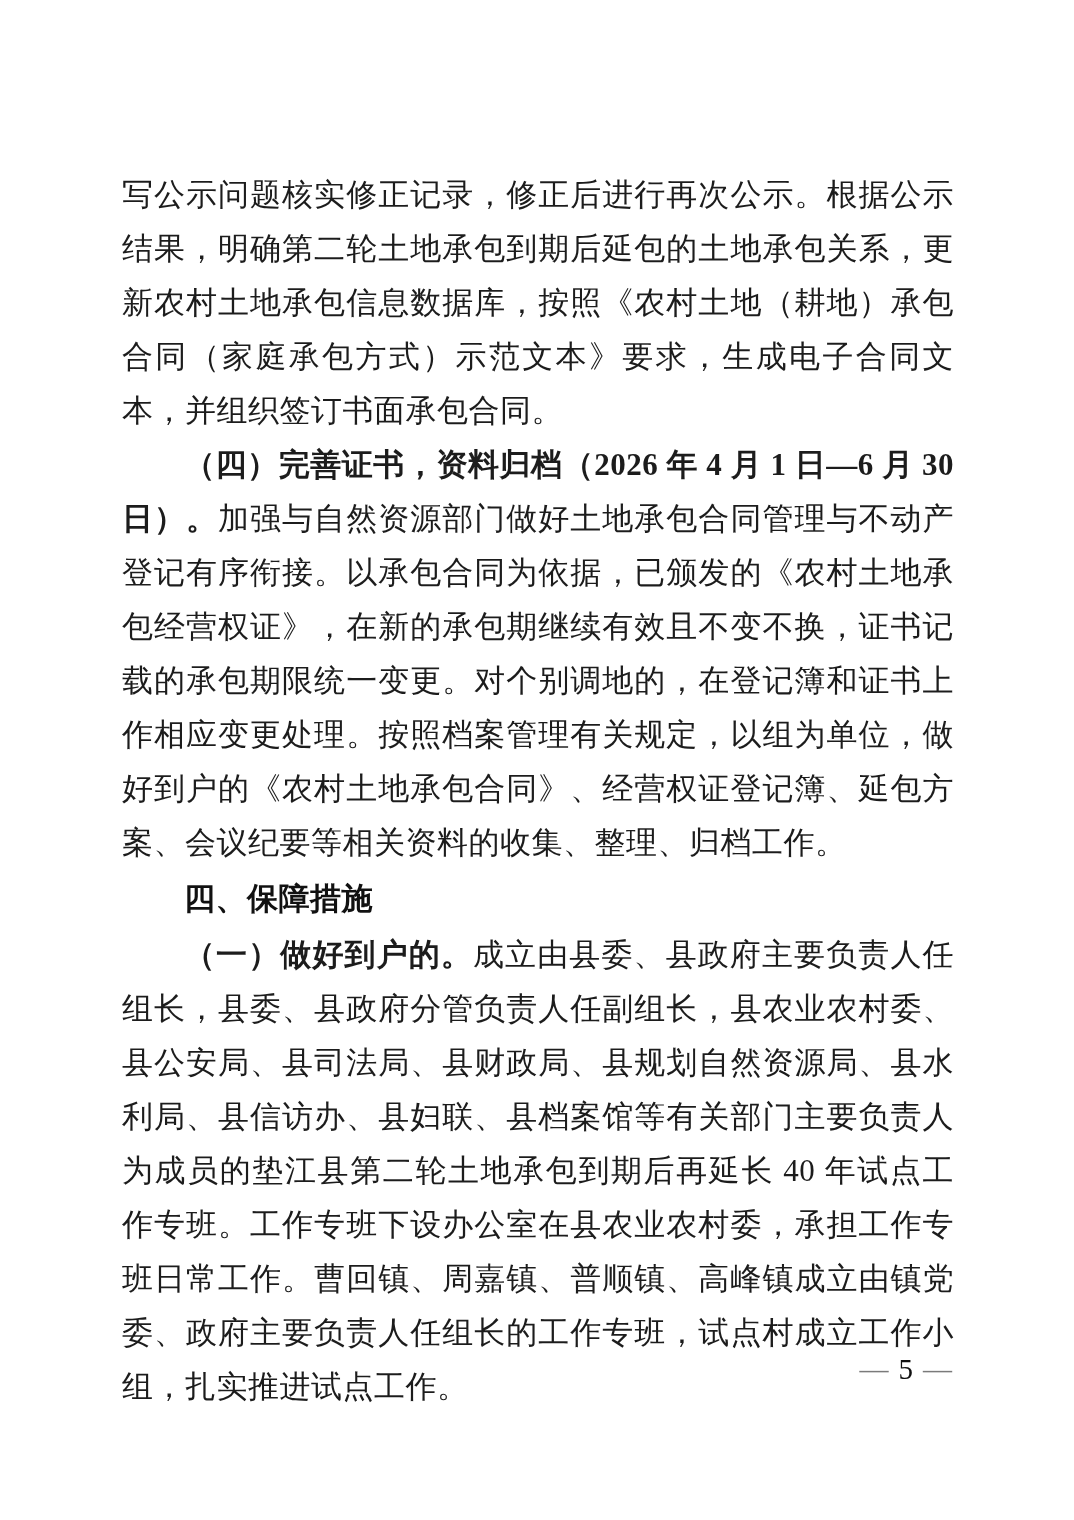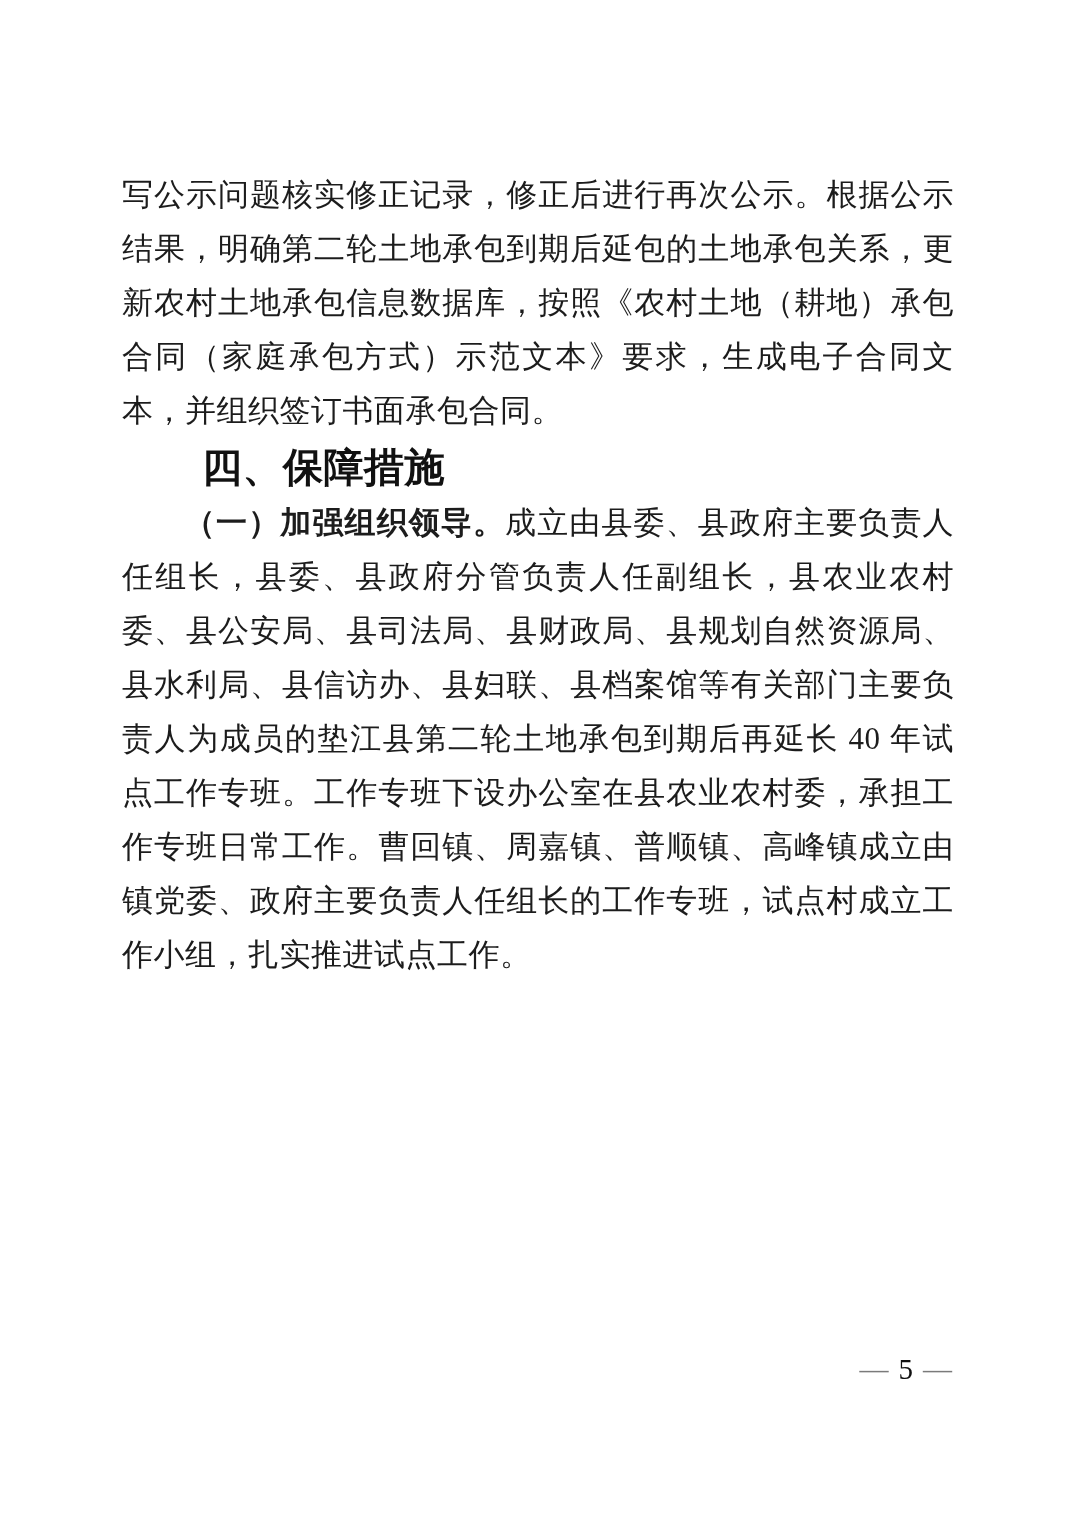--- a/index.html
+++ b/index.html
@@ -35,21 +35,21 @@
   }
   .indent {
     text-indent: 2em;
   }
   .lead {
     font-weight: 700;
   }
   .section-heading {
     font-family: "Liberation Sans", "DejaVu Sans", sans-serif;
     font-weight: 700;
-    font-size: 40px;
+    font-size: 31px;
     line-height: 58px;
     text-indent: 2em;
     color: #111111;
   }
   .page-number {
     position: absolute;
     top: 1352px;
     right: 122px;
     font-size: 29px;
     line-height: 34px;
@@ -69,25 +69,28 @@
 </head>
 <body>
 
 <div class="page">
   <div class="content">
 
     <p class="para">
       <span>写公示问题核实修正记录，修正后进行再次公示。根据公示结果，明确第二轮土地承包到期后延包的土地承包关系，更新农村土地承包信息数据库，按照《农村土地（耕地）承包合同（家庭承包方式）示范文本》要求，生成电子合同文本，并组织签订书面承包合同。</span>
     </p>
 
+    <p class="para indent">
+      <span class="lead">（四）完善证书，资料归档（2026 年 4 月 1 日—6 月 30 日）。</span><span>加强与自然资源部门做好土地承包合同管理与不动产登记有序衔接。以承包合同为依据，已颁发的《农村土地承包经营权证》，在新的承包期继续有效且不变不换，证书记载的承包期限统一变更。对个别调地的，在登记簿和证书上作相应变更处理。按照档案管理有关规定，以组为单位，做好到户的《农村土地承包合同》、经营权证登记簿、延包方案、会议纪要等相关资料的收集、整理、归档工作。</span>
+    </p>
 
     <h2 class="section-heading">四、保障措施</h2>
 
     <p class="para indent">
-      <span class="lead">（一）加强组织领导。</span><span>成立由县委、县政府主要负责人任组长，县委、县政府分管负责人任副组长，县农业农村委、县公安局、县司法局、县财政局、县规划自然资源局、县水利局、县信访办、县妇联、县档案馆等有关部门主要负责人为成员的垫江县第二轮土地承包到期后再延长 40 年试点工作专班。工作专班下设办公室在县农业农村委，承担工作专班日常工作。曹回镇、周嘉镇、普顺镇、高峰镇成立由镇党委、政府主要负责人任组长的工作专班，试点村成立工作小组，扎实推进试点工作。</span>
+      <span class="lead">（一）做好到户的。</span><span>成立由县委、县政府主要负责人任组长，县委、县政府分管负责人任副组长，县农业农村委、县公安局、县司法局、县财政局、县规划自然资源局、县水利局、县信访办、县妇联、县档案馆等有关部门主要负责人为成员的垫江县第二轮土地承包到期后再延长 40 年试点工作专班。工作专班下设办公室在县农业农村委，承担工作专班日常工作。曹回镇、周嘉镇、普顺镇、高峰镇成立由镇党委、政府主要负责人任组长的工作专班，试点村成立工作小组，扎实推进试点工作。</span>
     </p>
 
   </div>
 
   <div class="page-number">
     <span class="dash">—</span><span class="num">5</span><span class="dash">—</span>
   </div>
 </div>
 
 </body></html>

